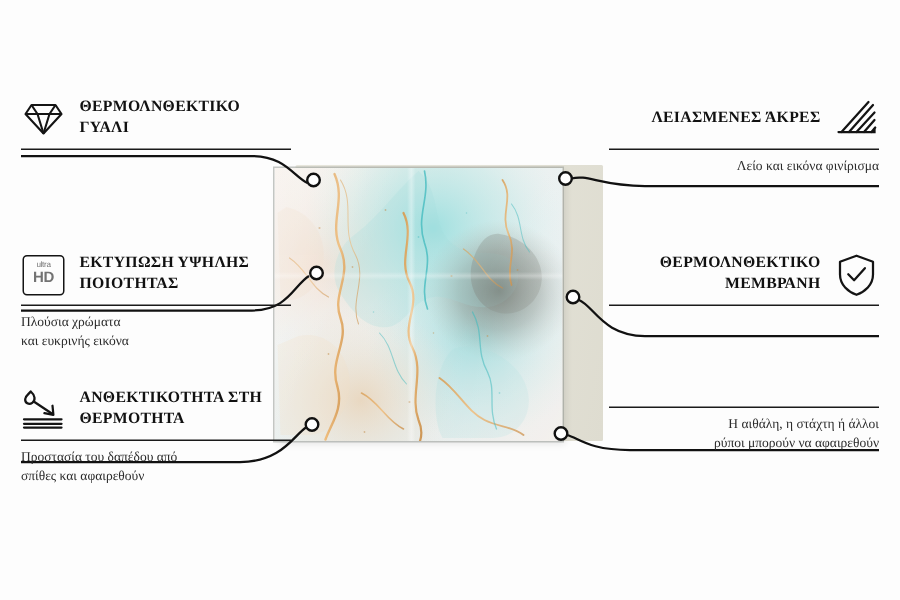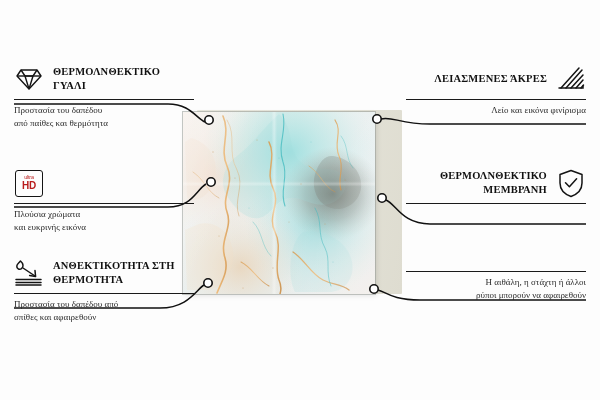--- a/index.html
+++ b/index.html
@@ -69,21 +69,21 @@
   .hd-badge {
     width: 26px;
     height: 25px;
     border: 1.6px solid #141414;
     border-radius: 3px;
     display: flex;
     flex-direction: column;
     align-items: center;
     justify-content: center;
     font-family: "Liberation Sans", sans-serif;
-    color: #b91c1c;
+    color: #737373;
     line-height: 1;
   }
   .hd-badge .u { font-size: 5.4px; letter-spacing: -0.2px; margin-bottom: 1px; }
   .hd-badge .h { font-size: 10px; font-weight: bold; letter-spacing: -0.3px; }
 
   
   #panel-wrap {
     position: absolute;
     left: 183px;
     top: 112px;
@@ -268,32 +268,31 @@
             <path d="M2 9 H26"></path>
             <path d="M6 3 L10 9 L14 22"></path>
             <path d="M22 3 L18 9 L14 22"></path>
             <path d="M10 9 H18"></path>
           </g>
         </svg>
       </span>
       <span class="feat-title">ΘΕΡΜΟΛΝΘΕΚΤΙΚΟ ΓΥΑΛΙ</span>
     </div>
     <div class="feat-rule"></div>
-    <div class="feat-sub">Προστασία του δαπέδου
-από παίθες και θερμότητα</div>
   </div>
 
   <div class="feature left" style="top:166px">
     <div class="feat-head">
       <span class="feat-icon">
         <span class="hd-badge">
           <span class="u">ultra</span>
           <span class="h">HD</span>
         </span>
       </span>
+      <span class="feat-title">ΕΚΤΥΠΩΣΗ ΥΨΗΛΗΣ ΠΟΙΟΤΗΤΑΣ</span>
     </div>
     <div class="feat-rule"></div>
     <div class="feat-sub">Πλούσια χρώματα
 και ευκρινής εικόνα</div>
   </div>
 
   <div class="feature left" style="top:256px">
     <div class="feat-head">
       <span class="feat-icon">
         <svg width="30" height="28" viewBox="0 0 30 28">

